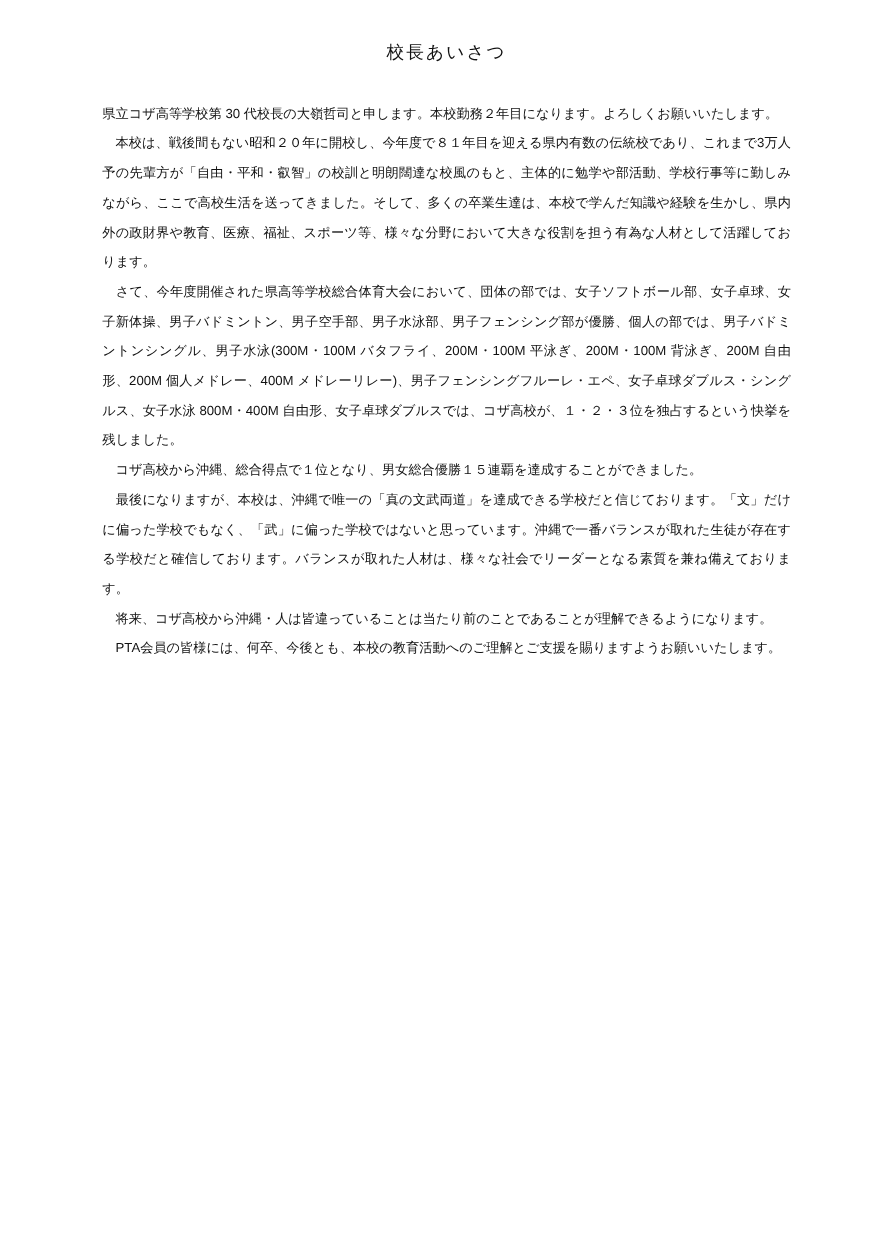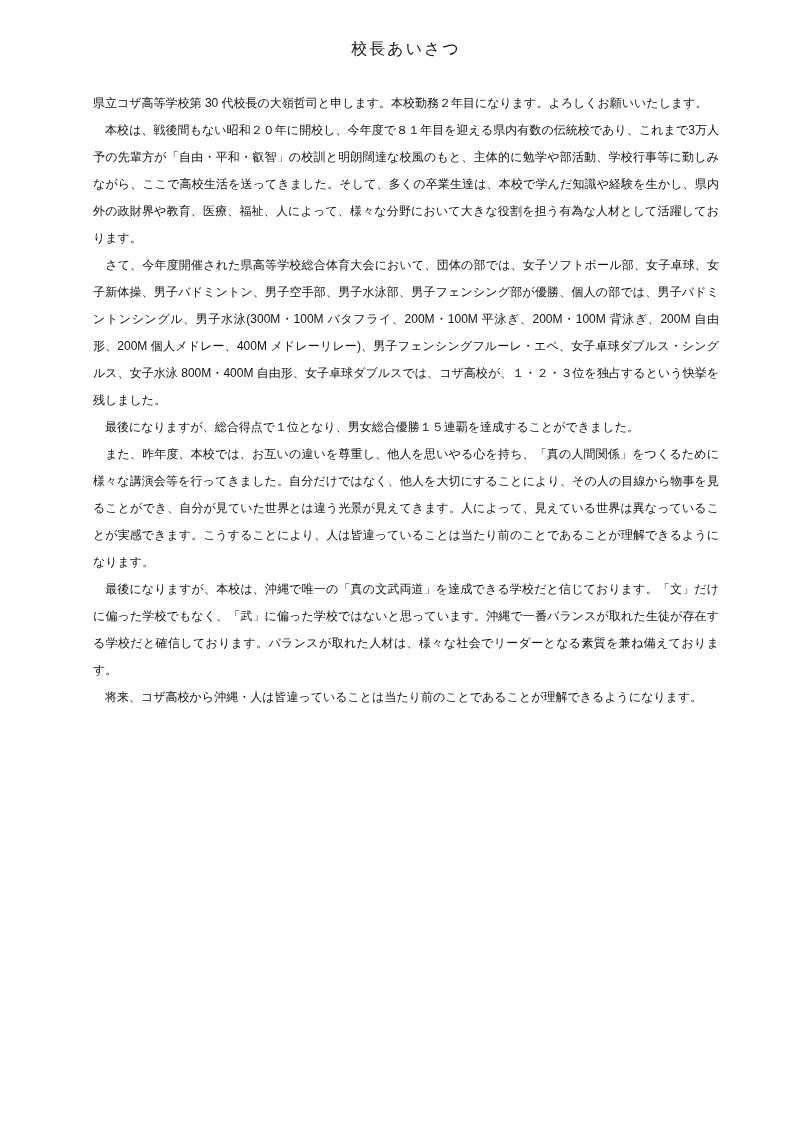--- a/index.html
+++ b/index.html
@@ -42,21 +42,21 @@
   }
 </style>
 </head>
 <body>
 
 <div class="page">
   <div class="content">
     <h1 class="doc-title">校長あいさつ</h1>
     <div class="doc-body">
       <p>県立コザ高等学校第 30 代校長の大嶺哲司と申します。本校勤務２年目になります。よろしくお願いいたします。</p>
-      <p>　本校は、戦後間もない昭和２０年に開校し、今年度で８１年目を迎える県内有数の伝統校であり、これまで3万人予の先輩方が「自由・平和・叡智」の校訓と明朗闊達な校風のもと、主体的に勉学や部活動、学校行事等に勤しみながら、ここで高校生活を送ってきました。そして、多くの卒業生達は、本校で学んだ知識や経験を生かし、県内外の政財界や教育、医療、福祉、人によって、様々な分野において大きな役割を担う有為な人材として活躍しております。</p>
+      <p>　本校は、戦後間もない昭和２０年に開校し、今年度で８１年目を迎える県内有数の伝統校であり、これまで3万人予の先輩方が「自由・平和・叡智」の校訓と明朗闊達な校風のもと、主体的に勉学や部活動、学校行事等に勤しみながら、ここで高校生活を送ってきました。そして、多くの卒業生達は、本校で学んだ知識や経験を生かし、県内外の政財界や教育、医療、福祉、スポーツ等、様々な分野において大きな役割を担う有為な人材として活躍しております。</p>
       <p>　さて、今年度開催された県高等学校総合体育大会において、団体の部では、女子ソフトボール部、女子卓球、女子新体操、男子バドミントン、男子空手部、男子水泳部、男子フェンシング部が優勝、個人の部では、男子バドミントンシングル、男子水泳(300M・100M バタフライ、200M・100M 平泳ぎ、200M・100M 背泳ぎ、200M 自由形、200M 個人メドレー、400M メドレーリレー)、男子フェンシングフルーレ・エペ、女子卓球ダブルス・シングルス、女子水泳 800M・400M 自由形、女子卓球ダブルスでは、コザ高校が、１・２・３位を独占するという快挙を残しました。</p>
-      <p>　最後になりますが、総合得点で１位となり、男女総合優勝１５連覇を達成することができました。</p>
-      <p>　また、昨年度、本校では、お互いの違いを尊重し、他人を思いやる心を持ち、「真の人間関係」をつくるために様々な講演会等を行ってきました。自分だけではなく、他人を大切にすることにより、その人の目線から物事を見ることができ、自分が見ていた世界とは違う光景が見えてきます。人によって、見えている世界は異なっていることが実感できます。こうすることにより、人は皆違っていることは当たり前のことであることが理解できるようになります。</p>
+      <p>　コザ高校から沖縄、総合得点で１位となり、男女総合優勝１５連覇を達成することができました。</p>
       <p>　最後になりますが、本校は、沖縄で唯一の「真の文武両道」を達成できる学校だと信じております。「文」だけに偏った学校でもなく、「武」に偏った学校ではないと思っています。沖縄で一番バランスが取れた生徒が存在する学校だと確信しております。バランスが取れた人材は、様々な社会でリーダーとなる素質を兼ね備えております。</p>
       <p>　将来、コザ高校から沖縄・人は皆違っていることは当たり前のことであることが理解できるようになります。</p>
+      <p>　PTA会員の皆様には、何卒、今後とも、本校の教育活動へのご理解とご支援を賜りますようお願いいたします。</p>
     </div>
   </div>
 </div>
 
 </body></html>

